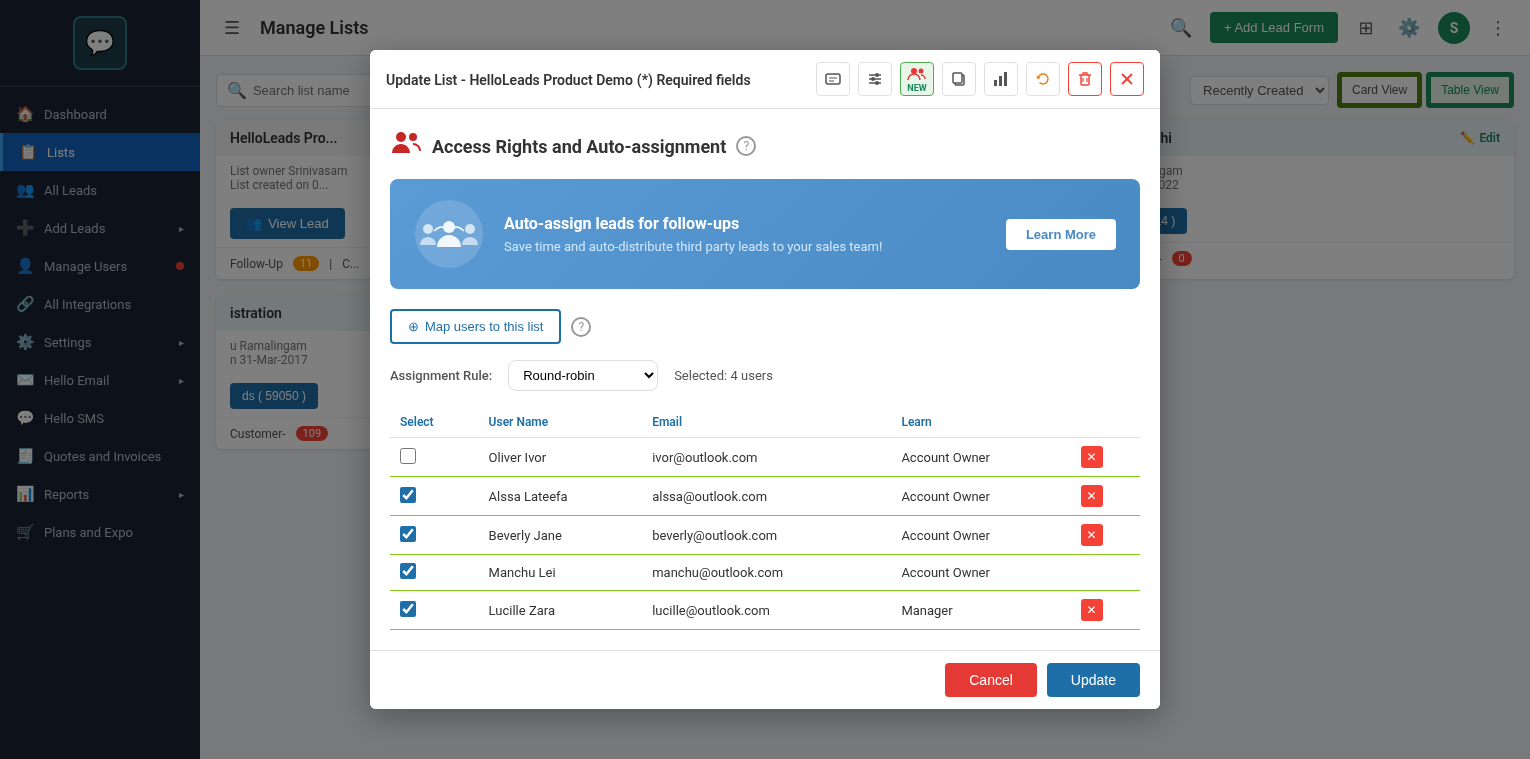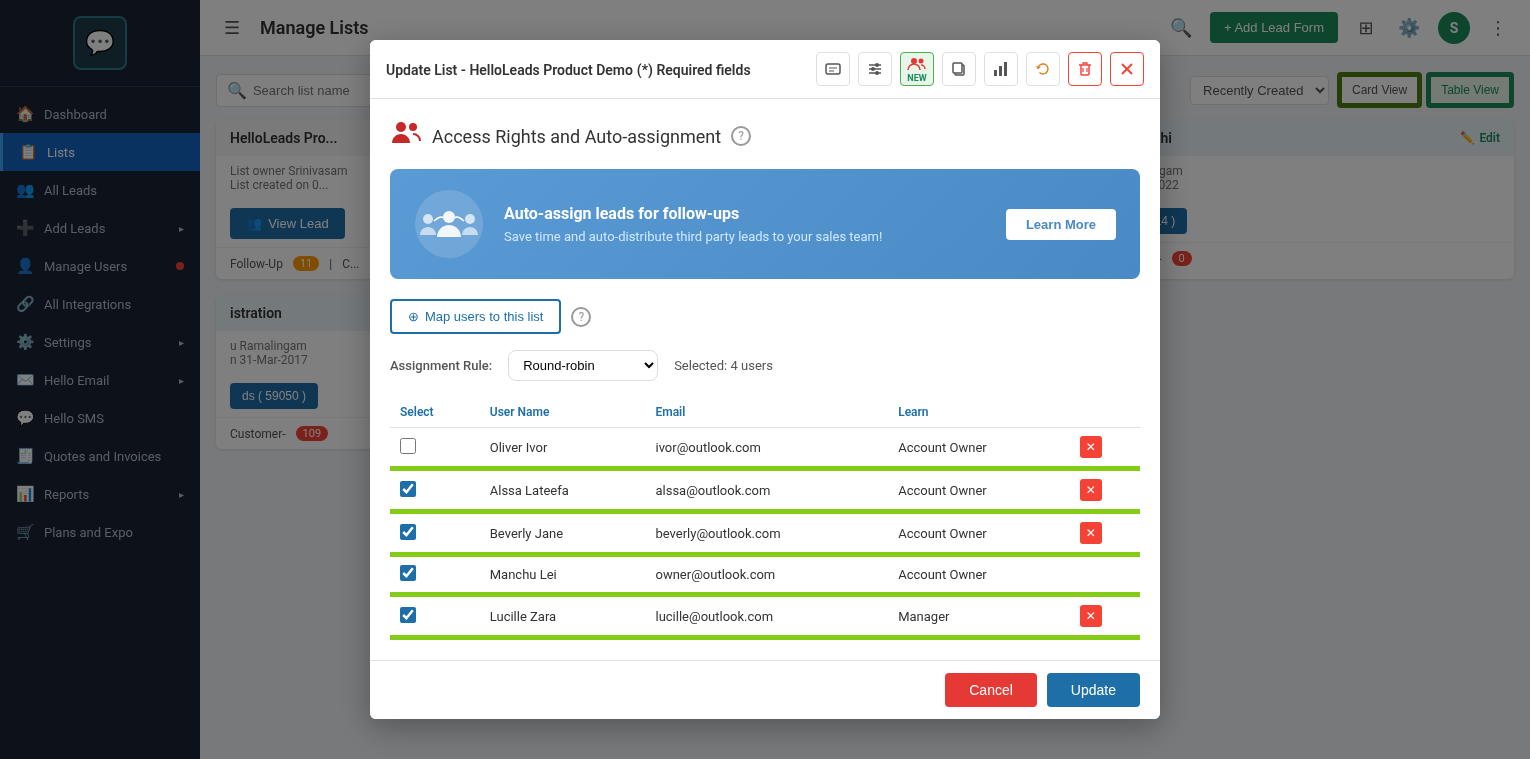--- a/index.html
+++ b/index.html
@@ -270,21 +270,21 @@
     .modal-body {
       flex: 1;
       overflow-y: auto;
       padding: 20px;
     }
 
     .section-title {
       display: flex; align-items: center; gap: 10px;
       margin-bottom: 16px;
     }
-    .section-title h2 { font-size: 18px; font-weight: 400; color: #333; }
+    .section-title h2 { font-size: 18px; font-weight: 700; color: #333; }
 
     
     .promo-banner {
       background: linear-gradient(135deg, #5b9bd5 0%, #4a8ac4 100%);
       border-radius: 8px;
       padding: 20px 24px;
       display: flex;
       align-items: center;
       gap: 20px;
       margin-bottom: 20px;
@@ -356,21 +356,21 @@
       padding: 8px 10px;
       font-size: 12px;
       color: #1e6fa8;
       font-weight: 600;
       border-bottom: 1px solid #e0e0e0;
     }
     .users-table td {
       padding: 8px 10px;
       font-size: 13px;
       color: #333;
-      border-bottom: 5px solid #84cc16;
+      border-bottom: 1px solid #84cc16;
     }
     .user-checkbox {
       width: 16px; height: 16px; cursor: pointer;
       accent-color: #1e6fa8;
     }
     .delete-row-btn {
       background: #f44336;
       color: #fff; border: none; border-radius: 3px;
       width: 22px; height: 22px;
       cursor: pointer;
@@ -761,21 +761,21 @@
             <td>beverly@outlook.com</td>
             <td>Account Owner</td>
             <td>
                 <button class="delete-row-btn">✕</button>
               </td>
           </tr>
 
           <tr>
             <td><input type="checkbox" class="user-checkbox" checked="" style=""></td>
             <td>Manchu Lei</td>
-            <td>owner@outlook.com</td>
+            <td>manchu@outlook.com</td>
             <td>Account Owner</td>
             <td></td>
           </tr>
 
           <tr>
             <td><input type="checkbox" class="user-checkbox" checked="" style=""></td>
             <td>Lucille Zara</td>
             <td>lucille@outlook.com</td>
             <td>Manager</td>
             <td>

